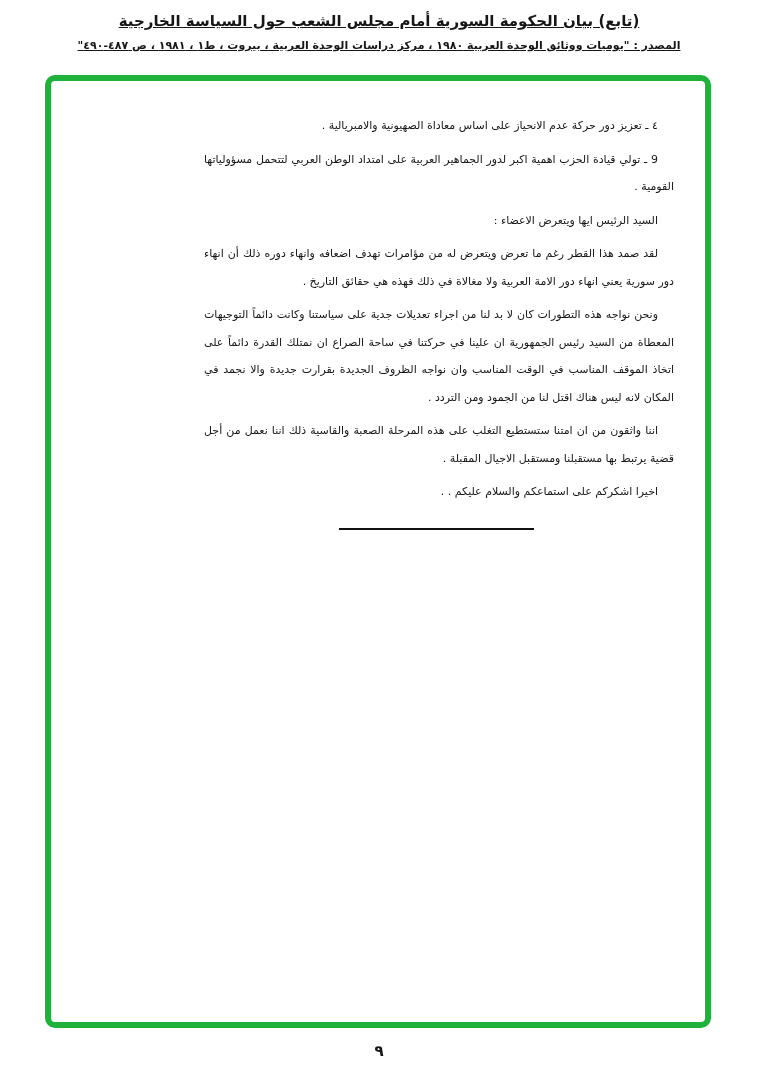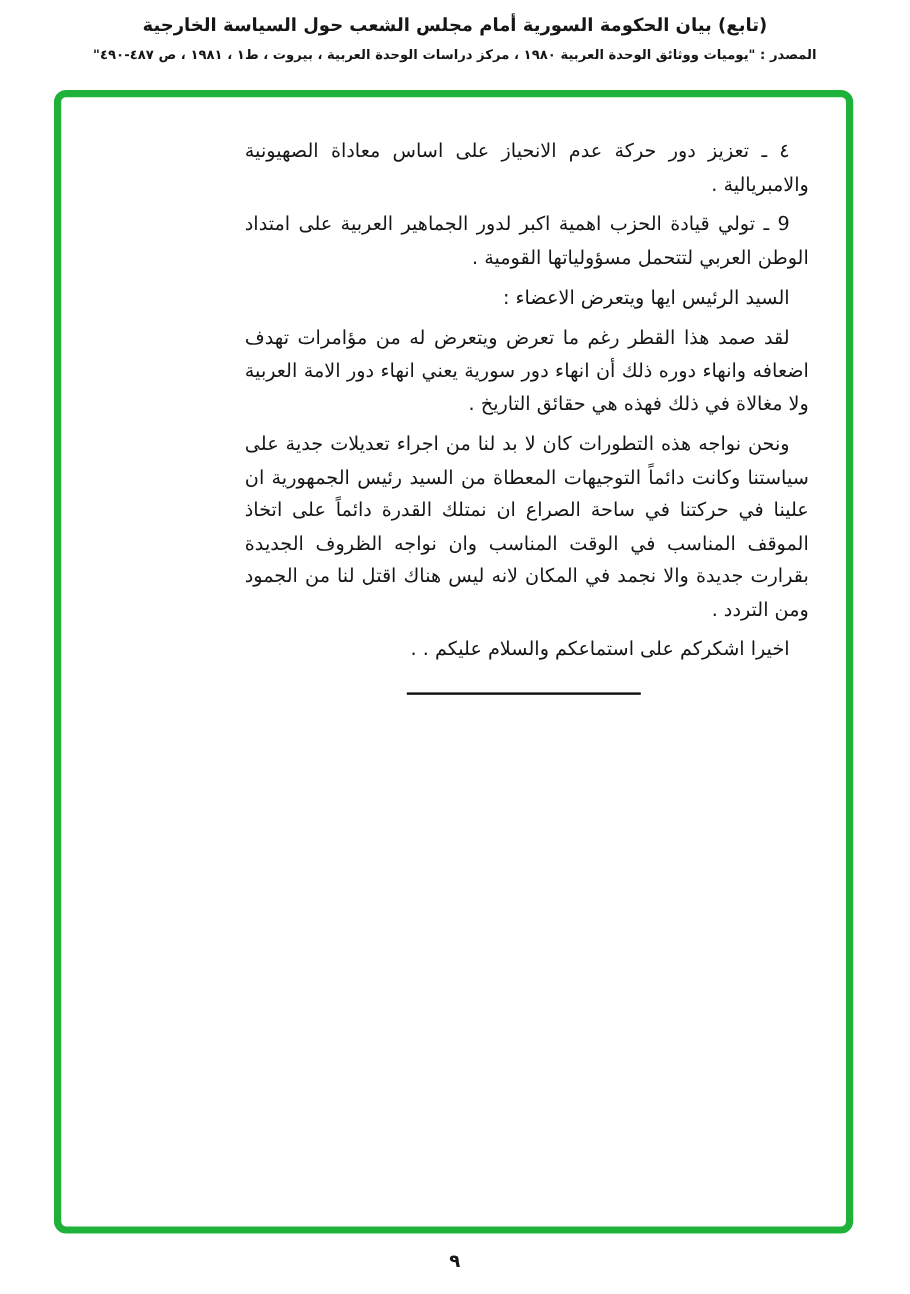--- a/index.html
+++ b/index.html
@@ -8,21 +8,21 @@
     background: #ffffff;
     position: relative;
     font-family: "DejaVu Sans", sans-serif;
     color: #161616;
     overflow: hidden;
   }
   :root { --green: #1fb23a; --ink: #161616; }
 
   .header {
     position: absolute; top: 12px; left: 0;
-    width: 758px; text-align: center; direction: rtl;
+    width: 758px; text-align: center; direction: rtl; text-decoration: underline;
   }
   .header-title {
     font-size: 15px; font-weight: bold;
     color: var(--ink);
   }
   .header-source {
     margin-top: 9px;
     font-size: 11px; font-weight: bold;
     color: var(--ink);
     white-space: nowrap;
@@ -34,21 +34,21 @@
     box-sizing: border-box;
     border: 6px solid var(--green);
     border-radius: 10px;
     background: #ffffff;
   }
   .doc-body {
     position: absolute; top: 31px; right: 31px;
     width: 470px;
     direction: rtl;
     text-align: justify;
-    font-size: 16px;
+    font-size: 11px;
     line-height: 27.5px;
     color: var(--ink);
   }
   .para {
     margin: 0 0 6px 0;
     text-indent: 16px;
   }
   .para.salutation { text-align: right; }
   .para.closing { text-align: right; margin-bottom: 0; }
 
@@ -73,18 +73,19 @@
   <div class="header-source">المصدر : "يوميات ووثائق الوحدة العربية ١٩٨٠ ، مركز دراسات الوحدة العربية ، بيروت ، ط١ ، ١٩٨١ ، ص ٤٨٧-٤٩٠"</div>
 </div>
 
 <div class="doc-frame">
   <div class="doc-body">
     <p class="para">٤ ـ تعزيز دور حركة عدم الانحياز على اساس معاداة الصهيونية والامبريالية .</p>
     <p class="para">9 ـ تولي قيادة الحزب اهمية اكبر لدور الجماهير العربية على امتداد الوطن العربي لتتحمل مسؤولياتها القومية .</p>
     <p class="para salutation">السيد الرئيس ايها ويتعرض الاعضاء :</p>
     <p class="para">لقد صمد هذا القطر رغم ما تعرض ويتعرض له من مؤامرات تهدف اضعافه وانهاء دوره ذلك أن انهاء دور سورية يعني انهاء دور الامة العربية ولا مغالاة في ذلك فهذه هي حقائق التاريخ .</p>
     <p class="para">ونحن نواجه هذه التطورات كان لا بد لنا من اجراء تعديلات جدية على سياستنا وكانت دائماً التوجيهات المعطاة من السيد رئيس الجمهورية ان علينا في حركتنا في ساحة الصراع ان نمتلك القدرة دائماً على اتخاذ الموقف المناسب في الوقت المناسب وان نواجه الظروف الجديدة بقرارت جديدة والا نجمد في المكان لانه ليس هناك اقتل لنا من الجمود ومن التردد .</p>
+    <p class="para">اننا واثقون من ان امتنا ستستطيع التغلب على هذه المرحلة الصعبة والقاسية ذلك اننا نعمل من أجل قضية يرتبط بها مستقبلنا ومستقبل الاجيال المقبلة .</p>
     <p class="para closing">اخيرا اشكركم على استماعكم والسلام عليكم . .</p>
     <div class="closing-rule"></div>
   </div>
 </div>
 
 <div class="page-number">٩</div>
 
 </body></html>

